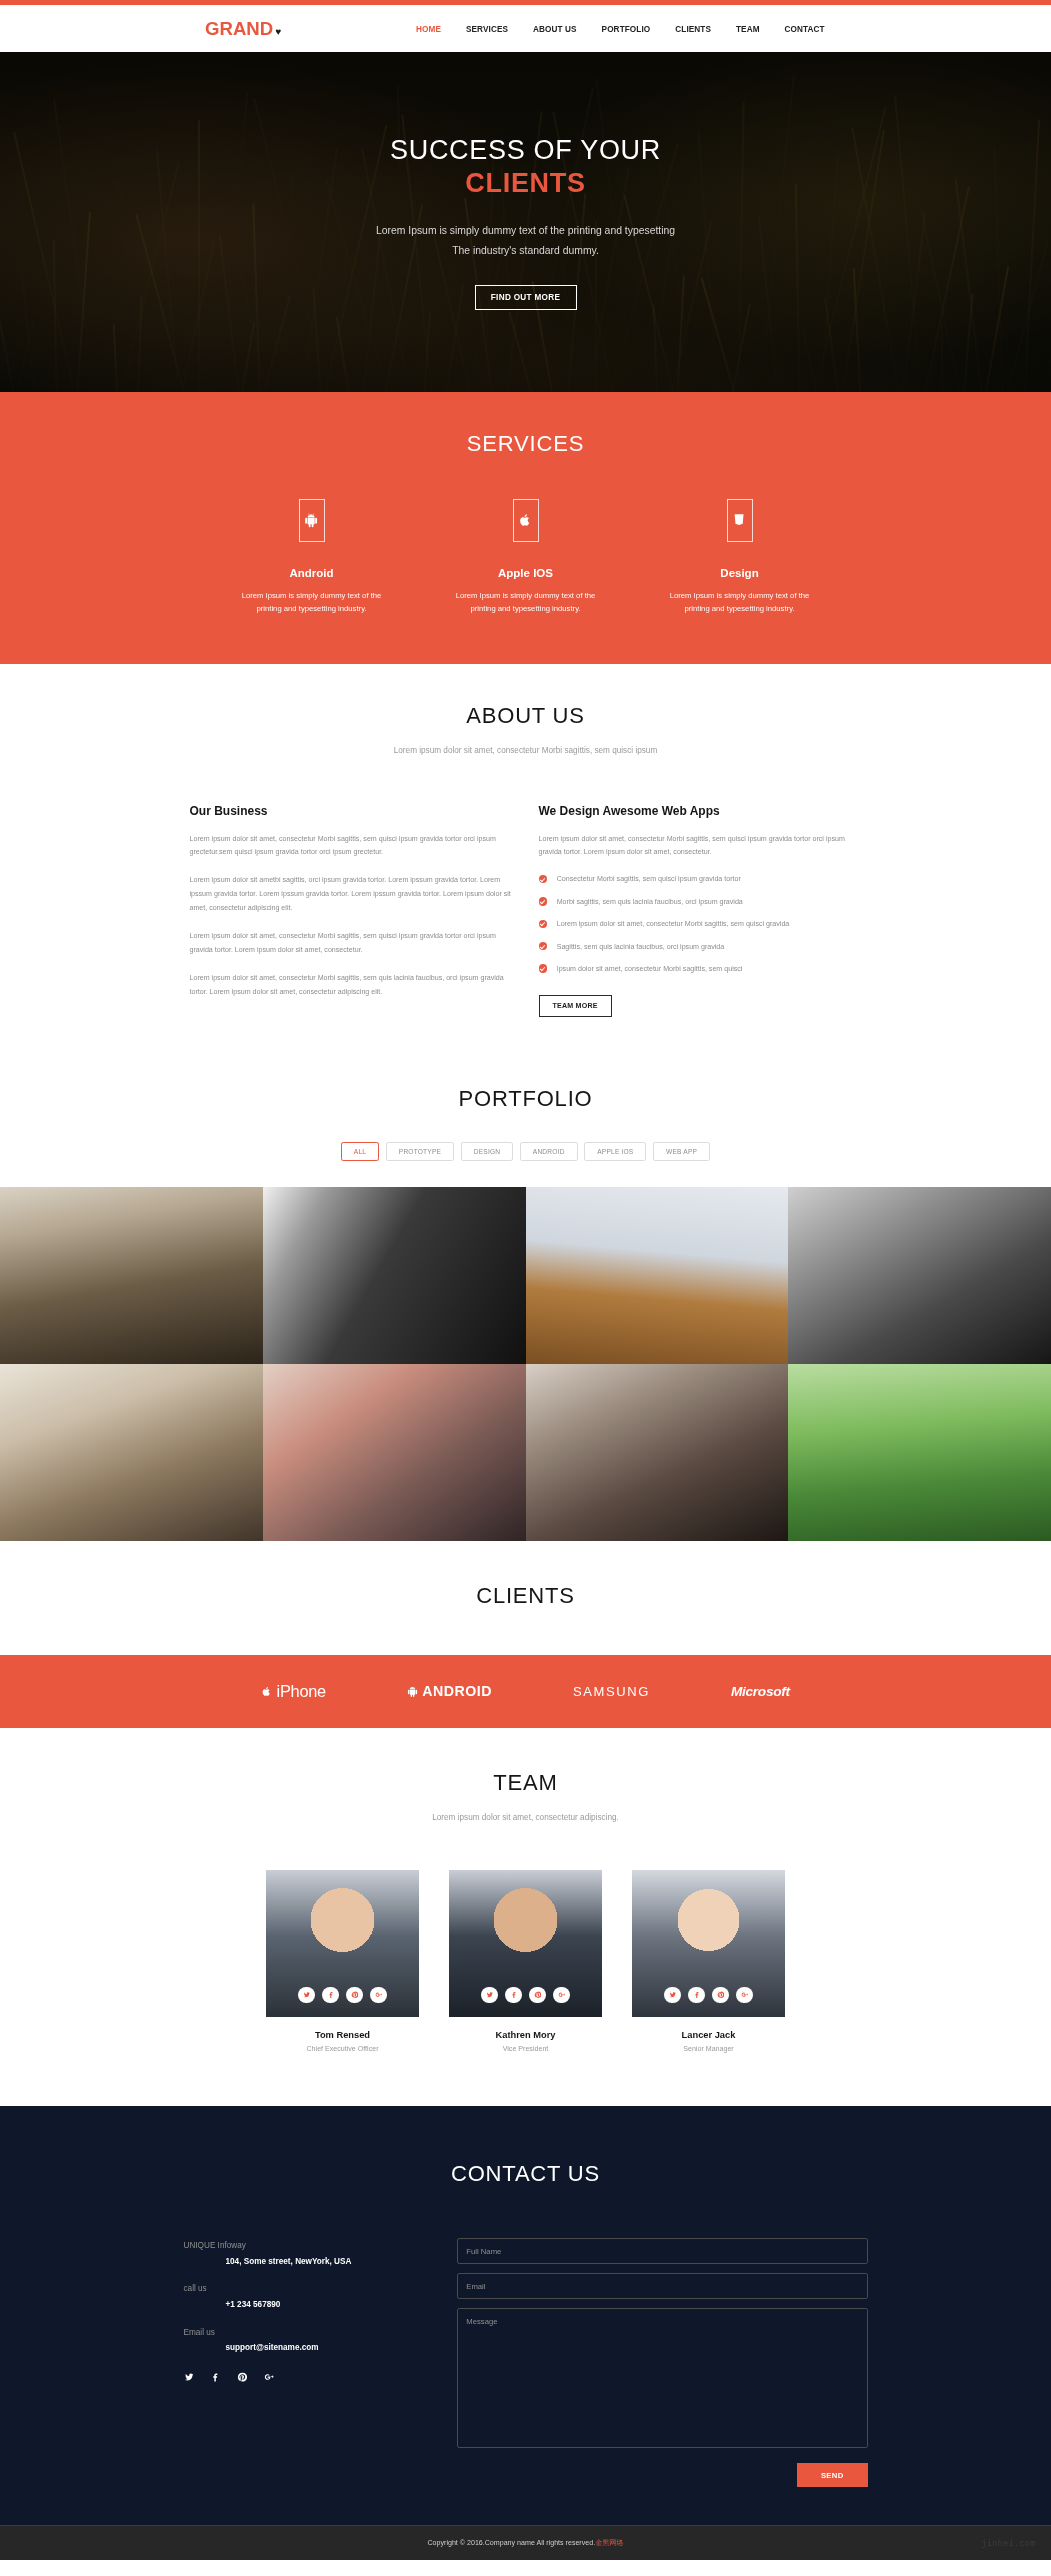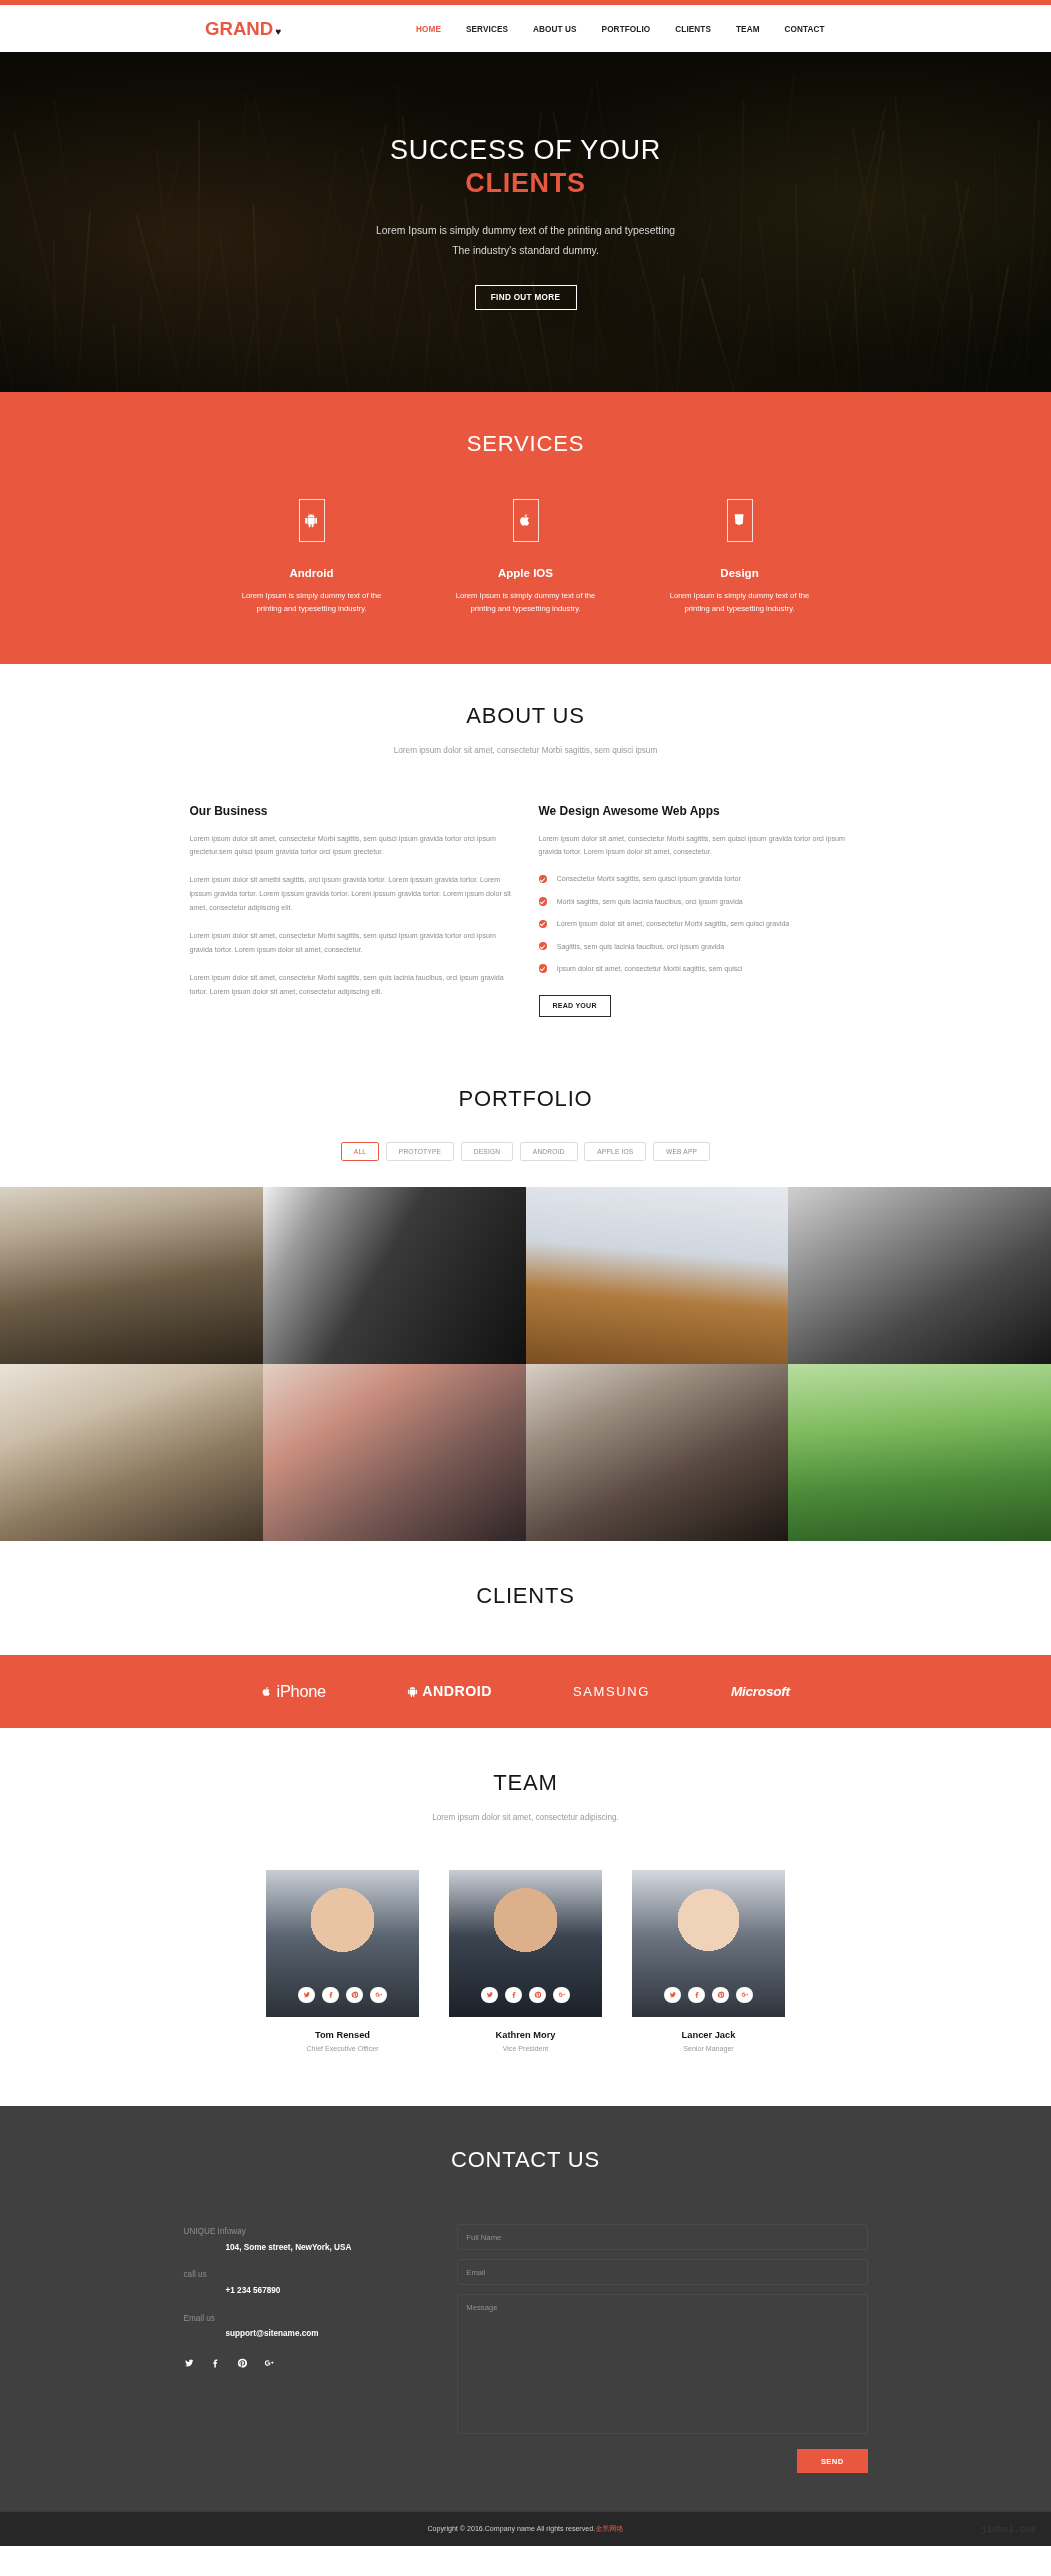--- a/index.html
+++ b/index.html
@@ -158,21 +158,21 @@
   .soc {
     width: 16.4px; height: 16.4px; border-radius: 50%; background: #fff;
     display: flex; align-items: center; justify-content: center;
     color: #e9573f; font-size: 7.7px; font-weight: bold; cursor: pointer;
   }
   .soc svg { width: 7.7px; height: 7.7px; fill: #e9573f; }
   .team-name { font-size: 9.3px; font-weight: bold; color: #161616; margin-top: 13px; }
   .team-role { font-size: 7.1px; color: #9a9a9a; margin-top: 4.4px; }
 
   
-  .contact { background: #404040; width: 100%; padding: 41px 0 0; }
+  .contact { background: #0f172a; width: 100%; padding: 55px 0 0; }
   .contact-title {
     text-align: center; font-size: 22px; color: #fff; font-weight: 300; letter-spacing: 0.8px;
   }
   .contact-body { display: flex; justify-content: center; gap: 38px; margin-top: 51px; padding-bottom: 38px; }
   .contact-left { width: 235px; padding-top: 3.3px; }
   .c-label { font-size: 8.2px; color: #8f8f8f; font-weight: 300; margin-bottom: 6.6px; }
   .c-value { font-size: 8.2px; color: #ffffff; font-weight: bold; margin-bottom: 18.6px; margin-left: 42px; }
   .c-socials { display: flex; gap: 16.4px; margin-top: 20px; }
   .c-socials .s { color: #fff; font-size: 10.4px; cursor: pointer; }
   .c-socials svg { width: 10.4px; height: 10.4px; fill: #fff; }
@@ -399,21 +399,21 @@
           </li>
         <li>
             <span class="chk"></span>
             <span>Sagittis, sem quis lacinia faucibus, orci ipsum gravida</span>
           </li>
         <li>
             <span class="chk"></span>
             <span>Ipsum dolor sit amet, consectetur Morbi sagittis, sem quisci</span>
           </li>
       </ul>
-      <button class="btn-outline">READ YOUR</button>
+      <button class="btn-outline">TEAM MORE</button>
     </div>
   </div>
 </section>
 
 <section class="portfolio">
   <h2 class="sec-title-dark">PORTFOLIO</h2>
 
   <div class="filters">
     <button class="filter active">ALL</button>
     <button class="filter">PROTOTYPE</button>

